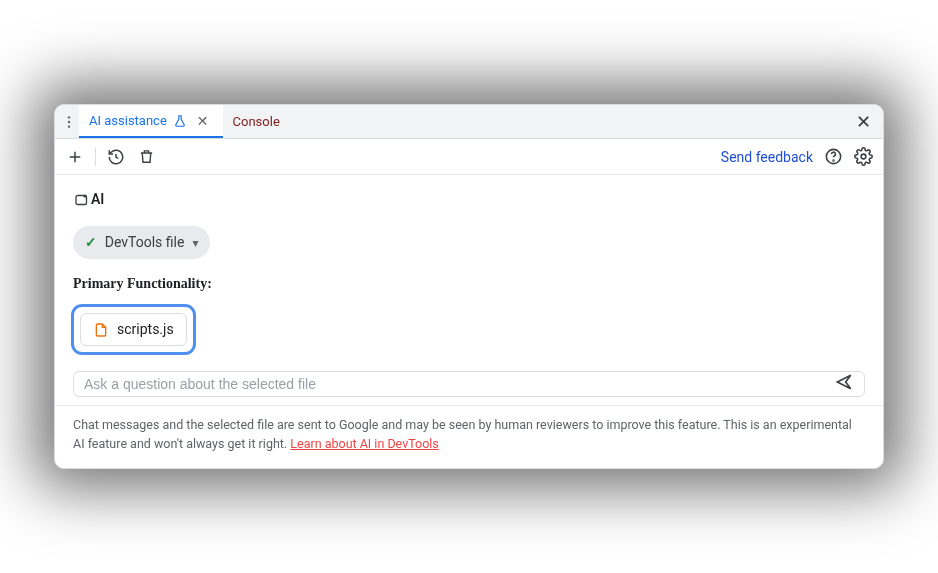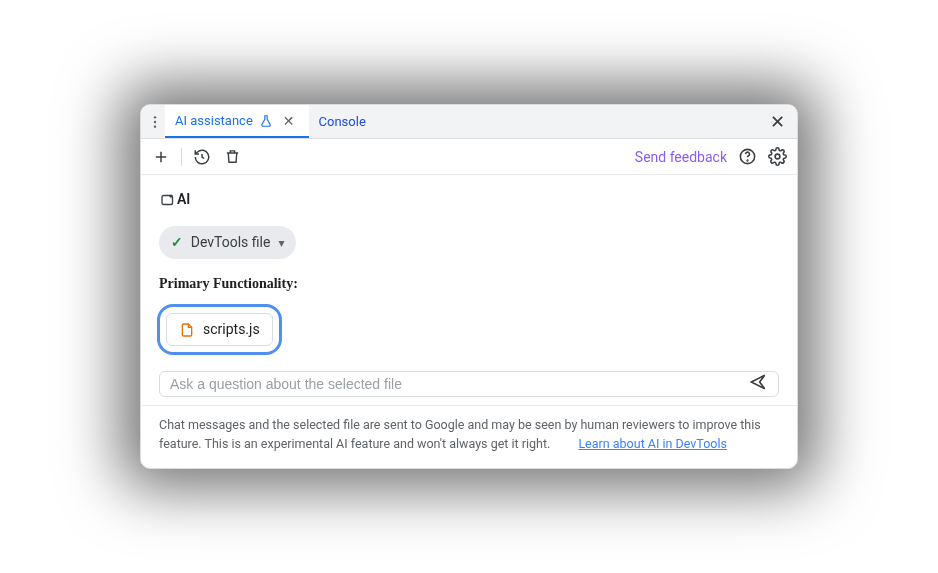--- a/index.html
+++ b/index.html
@@ -7,21 +7,21 @@
     font-family: -apple-system, BlinkMacSystemFont, "Segoe UI", Roboto, Arial, sans-serif;
     background: #fff;
     width: 938px;
     height: 573px;
     position: relative;
     display: flex;
     align-items: center;
     justify-content: center;
   }
   .shadow-wrap {
-    width: 658px;
+    width: 830px;
     border-radius: 10px;
     box-shadow: 0 0 60px 20px rgba(0,0,0,0.55);
     background: #fff;
     overflow: hidden;
     border: 1px solid #dadce0;
   }
   
   .tabbar {
     display: flex;
     align-items: center;
@@ -37,21 +37,21 @@
     color: #5f6368;
     font-size: 16px;
   }
   .tab {
     display: flex;
     align-items: center;
     gap: 6px;
     padding: 0 10px;
     height: 100%;
     font-size: 13px;
-    color: #1d4ed8;
+    color: #7f1d1d;
     cursor: pointer;
   }
   .tab.active {
     color: #1a73e8;
     border-bottom: 2px solid #1a73e8;
     background: #fff;
   }
   .tab .flask { width: 14px; height: 14px; }
   .close-x {
     color: #5f6368;
@@ -76,21 +76,21 @@
   .tb-icon {
     width: 20px; height: 20px;
     display:flex; align-items:center; justify-content:center;
     color:#3c4043;
   }
   .tb-sep {
     width:1px; height:18px; background:#dadce0;
   }
   .feedback {
     font-size: 14px;
-    color: #8b5cf6;
+    color: #1d4ed8;
   }
   
   .content {
     padding: 14px 18px 6px 18px;
     font-size: 14px;
     color: #202124;
     line-height: 1.5;
   }
   .ai-head {
     display:flex; align-items:center; 
@@ -108,21 +108,21 @@
     margin-bottom: 14px;
   }
   .chip .check { color:#1e8e3e; font-weight:bold; }
   .chip .chev { color:#5f6368; font-size:12px; }
   .para { margin-bottom: 14px; }
   .bold { font-weight: 700; margin-bottom: 10px; font-family: Liberation Serif, serif; }
   
   .file-chip-wrap {
     display:inline-block;
     border: 3px solid #4f8ff0;
-    border-radius: 16px;
+    border-radius: 11px;
     padding: 6px;
     margin: 0 0 10px -2px;
     text-decoration: underline;
   }
   .file-chip {
     display:inline-flex; align-items:center; gap:8px;
     border:1px solid #dadce0;
     border-radius: 6px;
     padding: 5px 12px;
     background:#fff;
@@ -144,21 +144,21 @@
   .input-row input::placeholder { color:#9aa0a6; }
   .send-icon { color:#3c4043; }
   
   .footer {
     border-top:1px solid #e8eaed;
     padding: 10px 18px 14px 18px;
     font-size: 12.5px;
     color:#5f6368;
     line-height:1.5;
   }
-  .footer a { color:#3b82f6; text-decoration:underline;margin-left:25px; }
+  .footer a { color:#ef4444; text-decoration:underline; }
 </style>
 </head>
 <body>
 
 <div class="shadow-wrap">
 
   <div class="tabbar">
     <div class="kebab">
       <svg viewBox="0 0 24 24" width="16" height="16" fill="currentColor">
           <circle cx="12" cy="5" r="1.8"></circle>

